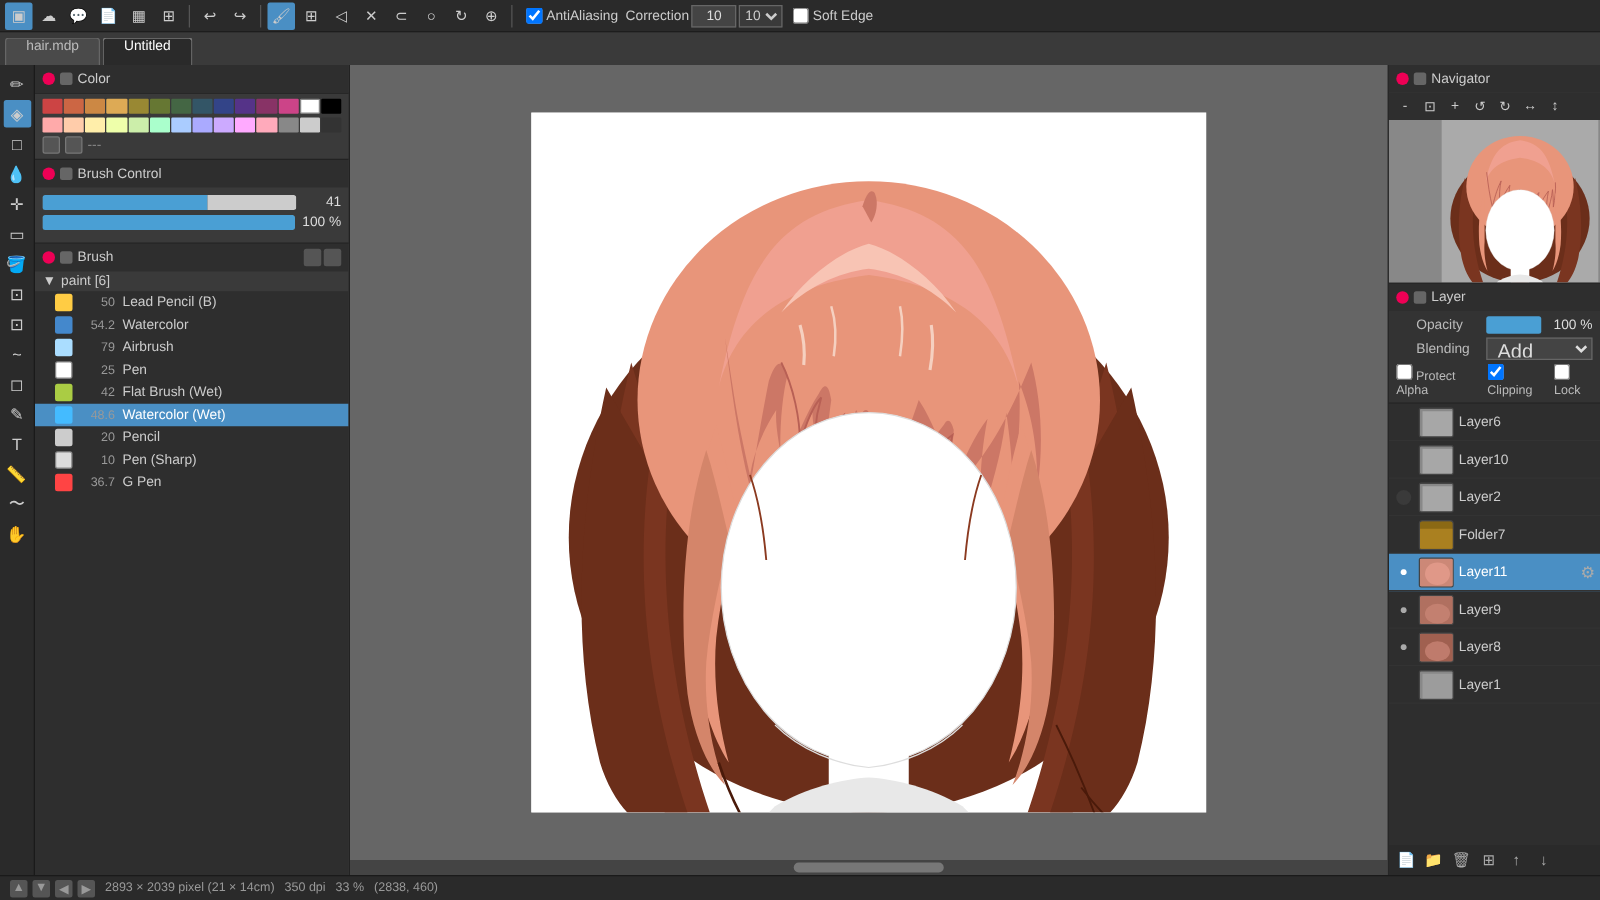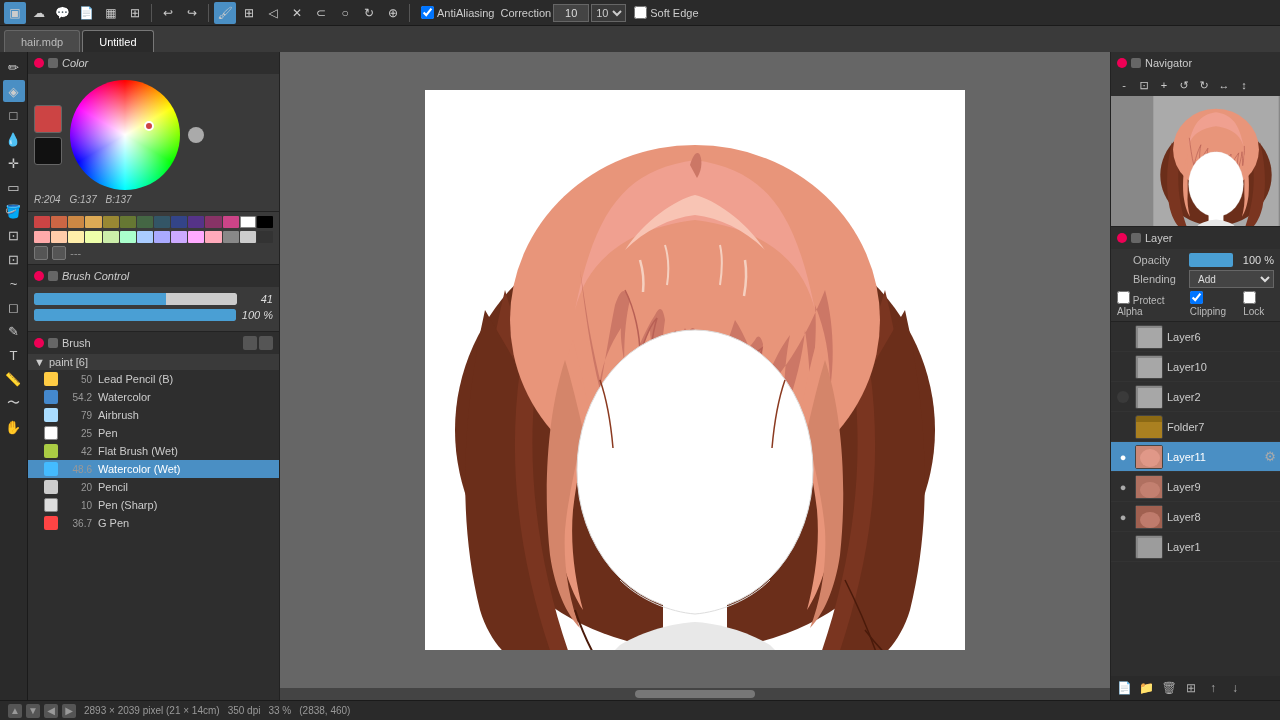--- a/index.html
+++ b/index.html
@@ -75,21 +75,21 @@
       align-items: flex-end;
       padding: 0 4px;
     }
     .tab {
       height: 22px;
       padding: 0 16px;
       background: #4a4a4a;
       border: 1px solid #666;
       border-bottom: none;
       display: flex;
-      align-items: center;
+      align-items: flex-start;
       color: #bbb;
       font-size: 11px;
       cursor: pointer;
       border-radius: 3px 3px 0 0;
       margin-right: 2px;
     }
     .tab.active {
       background: #2a2a2a;
       color: #fff;
       border-color: #777;
@@ -132,21 +132,20 @@
       background: #3a3a3a;
       display: flex;
       flex-direction: column;
       border-right: 1px solid #222;
       overflow: hidden;
     }
 
     
     .panel-section {
       border-bottom: 1px solid #222;
-      font-style: italic;
     }
     .panel-header {
       height: 22px;
       background: #2e2e2e;
       display: flex;
       align-items: center;
       padding: 0 6px;
       gap: 4px;
       font-size: 11px;
       color: #ccc;
@@ -442,21 +441,21 @@
     .layer-value {
       color: #ddd;
       font-size: 11px;
       min-width: 35px;
       text-align: right;
     }
     .blend-select {
       background: #444;
       border: 1px solid #666;
       color: #ddd;
-      font-size: 10px;
+      font-size: 16px;
       padding: 1px 4px;
       height: 18px;
       flex: 1;
     }
     .protect-row {
       display: flex;
       align-items: center;
       gap: 4px;
       font-size: 10px;
       color: #bbb;
@@ -592,42 +591,20 @@
   </div>
 
   <div class="left-panel">
 
     <div class="panel-section">
       <div class="panel-header">
         <div class="panel-header-close"></div>
         <div class="panel-header-expand"></div>
         <span>Color</span>
       </div>
-      <div class="color-section">
-        <div class="color-top">
-          <div style="display:flex;flex-direction:column;gap:4px;">
-            <div class="color-swatch" style="background:#cc4444;"></div>
-            <div class="color-swatch" style="background:#111;"></div>
-          </div>
-          <div class="color-wheel-container">
-            <div class="color-wheel">
-              <div class="color-wheel-white"></div>
-              <div class="color-wheel-dot"></div>
-            </div>
-          </div>
-          <div style="display:flex;flex-direction:column;align-items:center;gap:4px;">
-            <div style="width:16px;height:16px;background:#aaa;border-radius:50%;cursor:pointer;"></div>
-          </div>
-        </div>
-        <div class="color-rgb">
-          <span>R:204</span>
-          <span style="margin-left:6px;">G:137</span>
-          <span style="margin-left:6px;">B:137</span>
-        </div>
-      </div>
     </div>
 
     <div class="panel-section">
       <div class="palette-section">
         <div class="palette-swatches">
           <div class="swatch" style="background:#cc4444"></div>
           <div class="swatch" style="background:#cc6644"></div>
           <div class="swatch" style="background:#cc8844"></div>
           <div class="swatch" style="background:#ddaa55"></div>
           <div class="swatch" style="background:#998833"></div>

